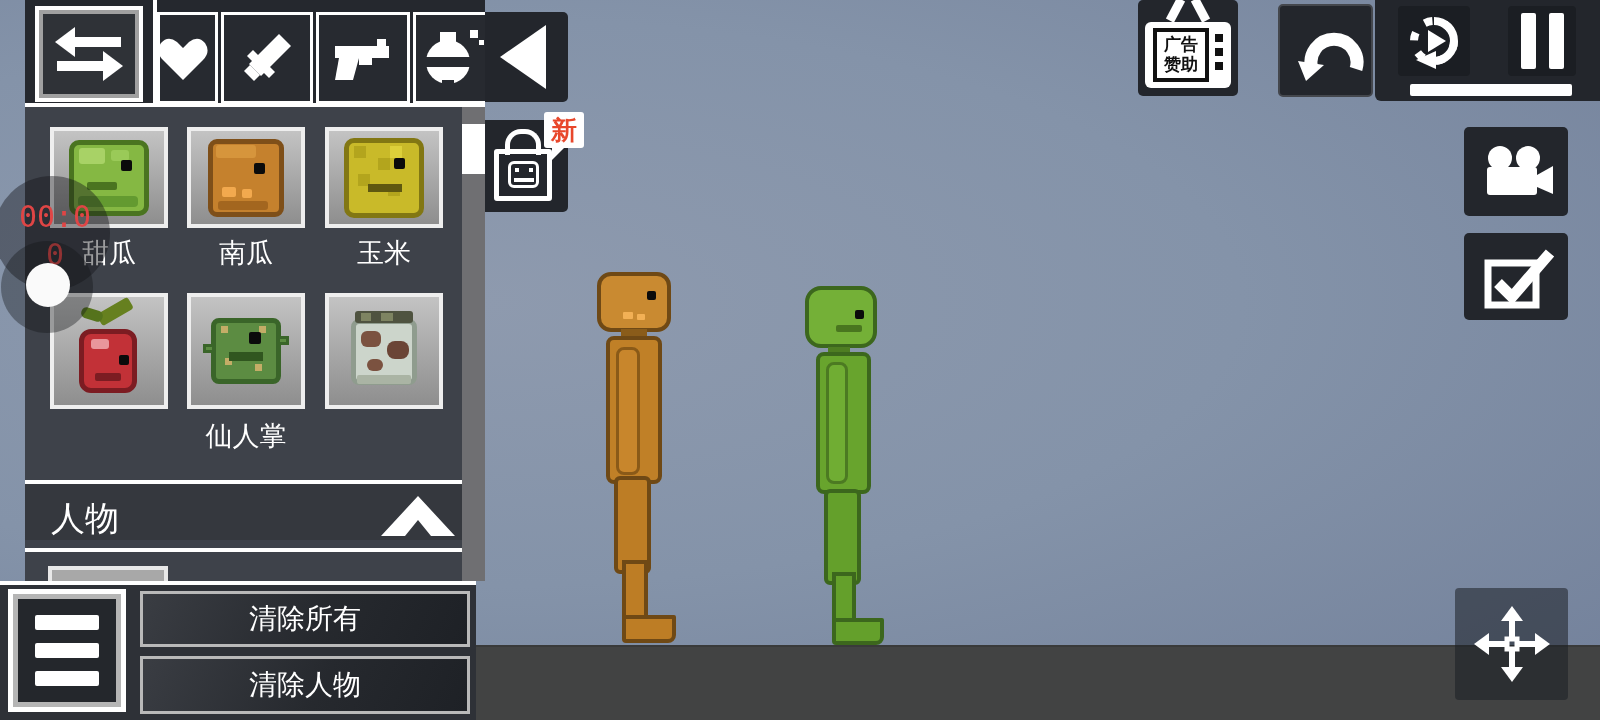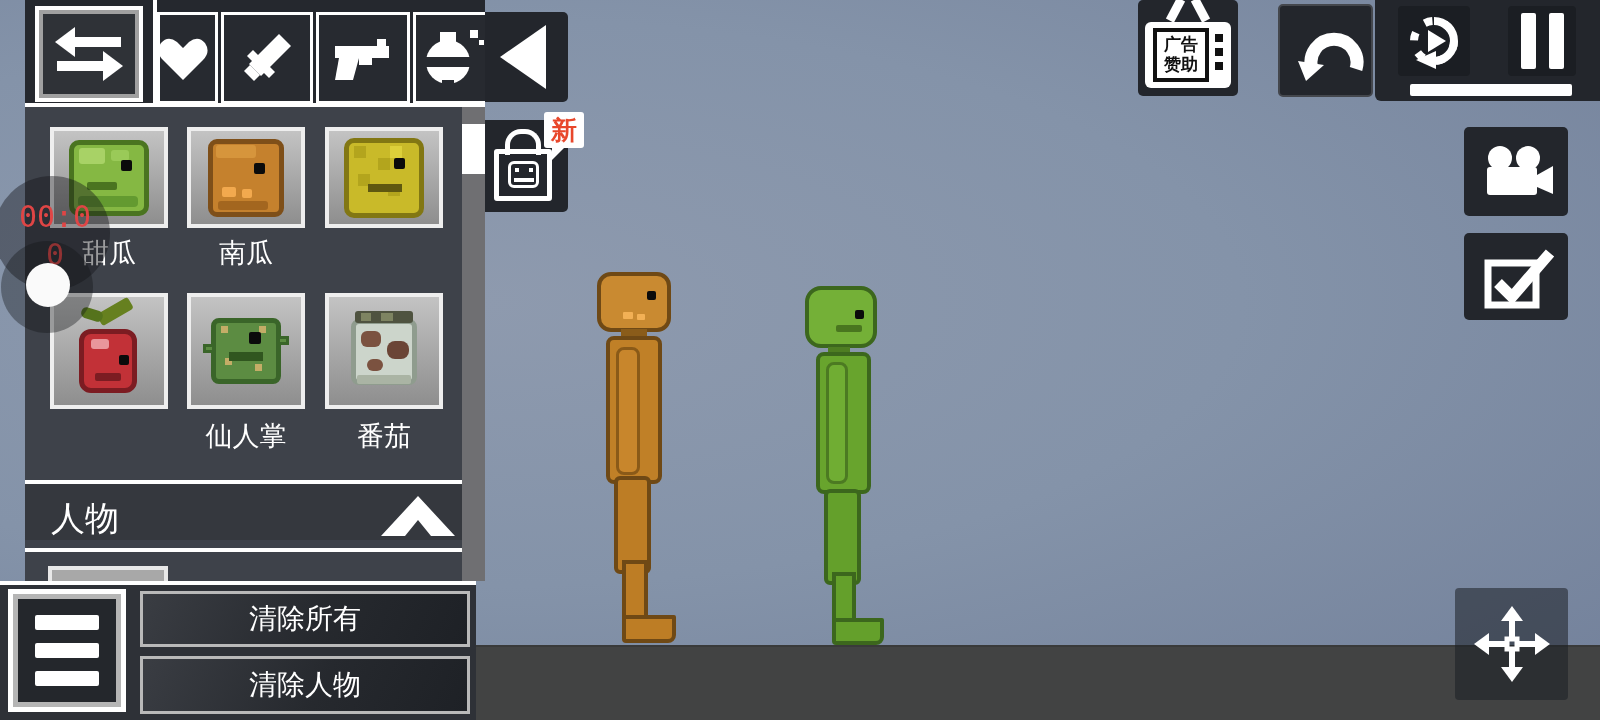--- a/index.html
+++ b/index.html
@@ -226,20 +226,21 @@
         <div class="fp" style="left:14px;top:36px;width:12px;height:12px;background:#b3a51d;"></div>
         <div class="fp" style="left:44px;top:46px;width:12px;height:12px;background:#b3a51d;"></div>
         <div class="fp" style="left:46px;top:8px;width:12px;height:12px;background:#ddd03a;"></div>
         <div class="fp" style="left:50px;top:20px;width:11px;height:11px;background:#0b0b0b;border-radius:2px;"></div>
         <div class="fp" style="left:24px;top:46px;width:34px;height:8px;background:#5f5810;"></div>
       </div>
     </div>
 
     <div class="tlabel" style="left:14px;top:235px;">甜瓜</div>
     <div class="tlabel" style="left:151px;top:235px;">南瓜</div>
+    <div class="tlabel" style="left:289px;top:235px;">玉米</div>
 
     <div class="tile" style="left:25px;top:293px;width:118px;height:116px;">
       <div class="fruit" style="width:84px;height:92px;">
         <div class="fp" style="left:30px;top:0px;width:36px;height:13px;background:#66801f;border-radius:3px;transform:rotate(-30deg);"></div>
         <div class="fp" style="left:14px;top:4px;width:22px;height:11px;background:#55731c;border-radius:5px;transform:rotate(18deg);"></div>
         <div class="fp" style="left:12px;top:24px;width:58px;height:64px;background:#c23137;border:5px solid #7c1c22;border-radius:12px;"></div>
         <div class="fp" style="left:24px;top:34px;width:18px;height:10px;background:#e9969b;border-radius:3px;"></div>
         <div class="fp" style="left:52px;top:50px;width:10px;height:10px;background:#0b0b0b;border-radius:2px;"></div>
         <div class="fp" style="left:28px;top:68px;width:26px;height:8px;background:#7c1c22;border-radius:2px;"></div>
       </div>
@@ -264,21 +265,20 @@
         <div class="fp" style="left:14px;top:2px;width:10px;height:8px;background:#7e8462;"></div>
         <div class="fp" style="left:34px;top:2px;width:12px;height:8px;background:#7e8462;"></div>
         <div class="fp" style="left:14px;top:20px;width:20px;height:16px;background:#7b5240;border-radius:6px;"></div>
         <div class="fp" style="left:40px;top:30px;width:22px;height:18px;background:#6b4536;border-radius:8px;"></div>
         <div class="fp" style="left:20px;top:48px;width:16px;height:12px;background:#7b5240;border-radius:6px;"></div>
         <div class="fp" style="left:10px;top:64px;width:54px;height:9px;background:#aab4a4;border-radius:2px;"></div>
       </div>
     </div>
 
     <div class="tlabel" style="left:151px;top:418px;">仙人掌</div>
-    <div class="tlabel" style="left:289px;top:418px;">番茄</div>
 
     <div class="abs wline" style="left:0;top:480px;width:437px;height:4px;"></div>
     <div class="abs" style="left:0;top:484px;width:437px;height:56px;background:#35383e;">
       <span style="position:absolute;left:26px;top:12px;color:#fff;font-size:34px;">人物</span>
       <svg width="74" height="40" viewBox="0 0 74 40" style="position:absolute;left:356px;top:12px;">
         <polygon points="0,40 37,0 74,40 50,40 37,24 24,40" fill="#fff"></polygon>
       </svg>
     </div>
     <div class="abs wline" style="left:0;top:548px;width:437px;height:4px;"></div>
 

